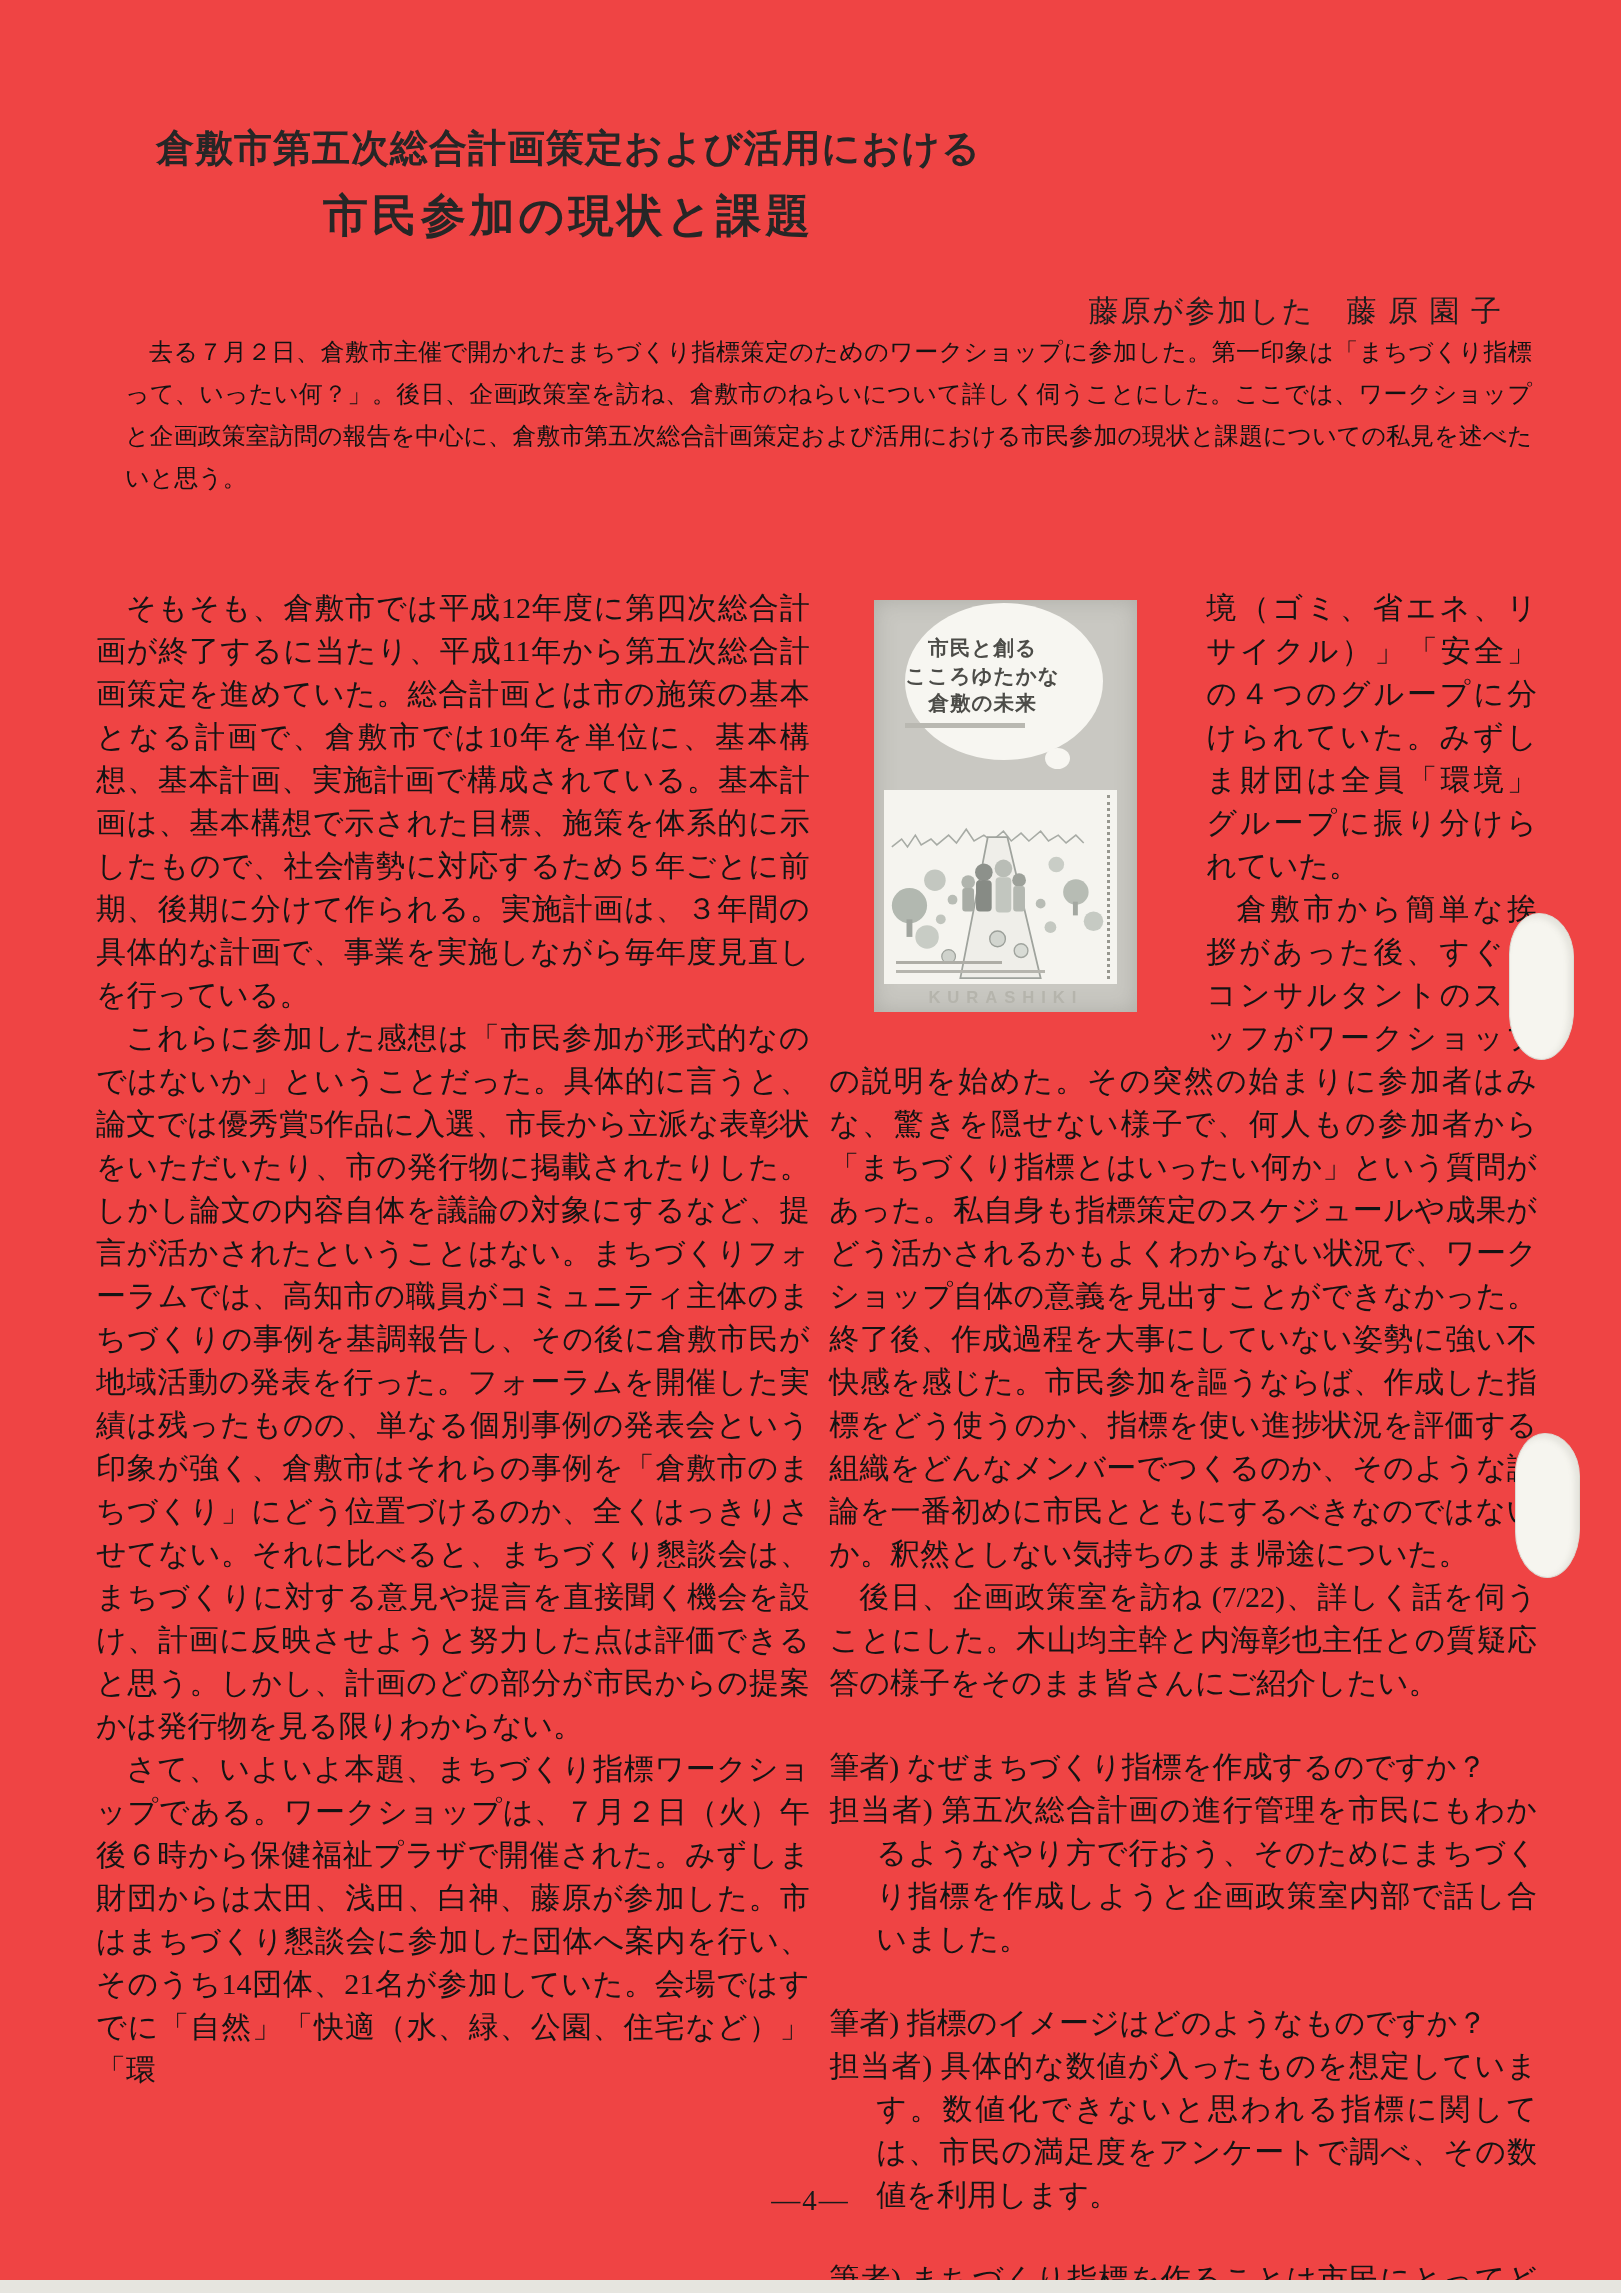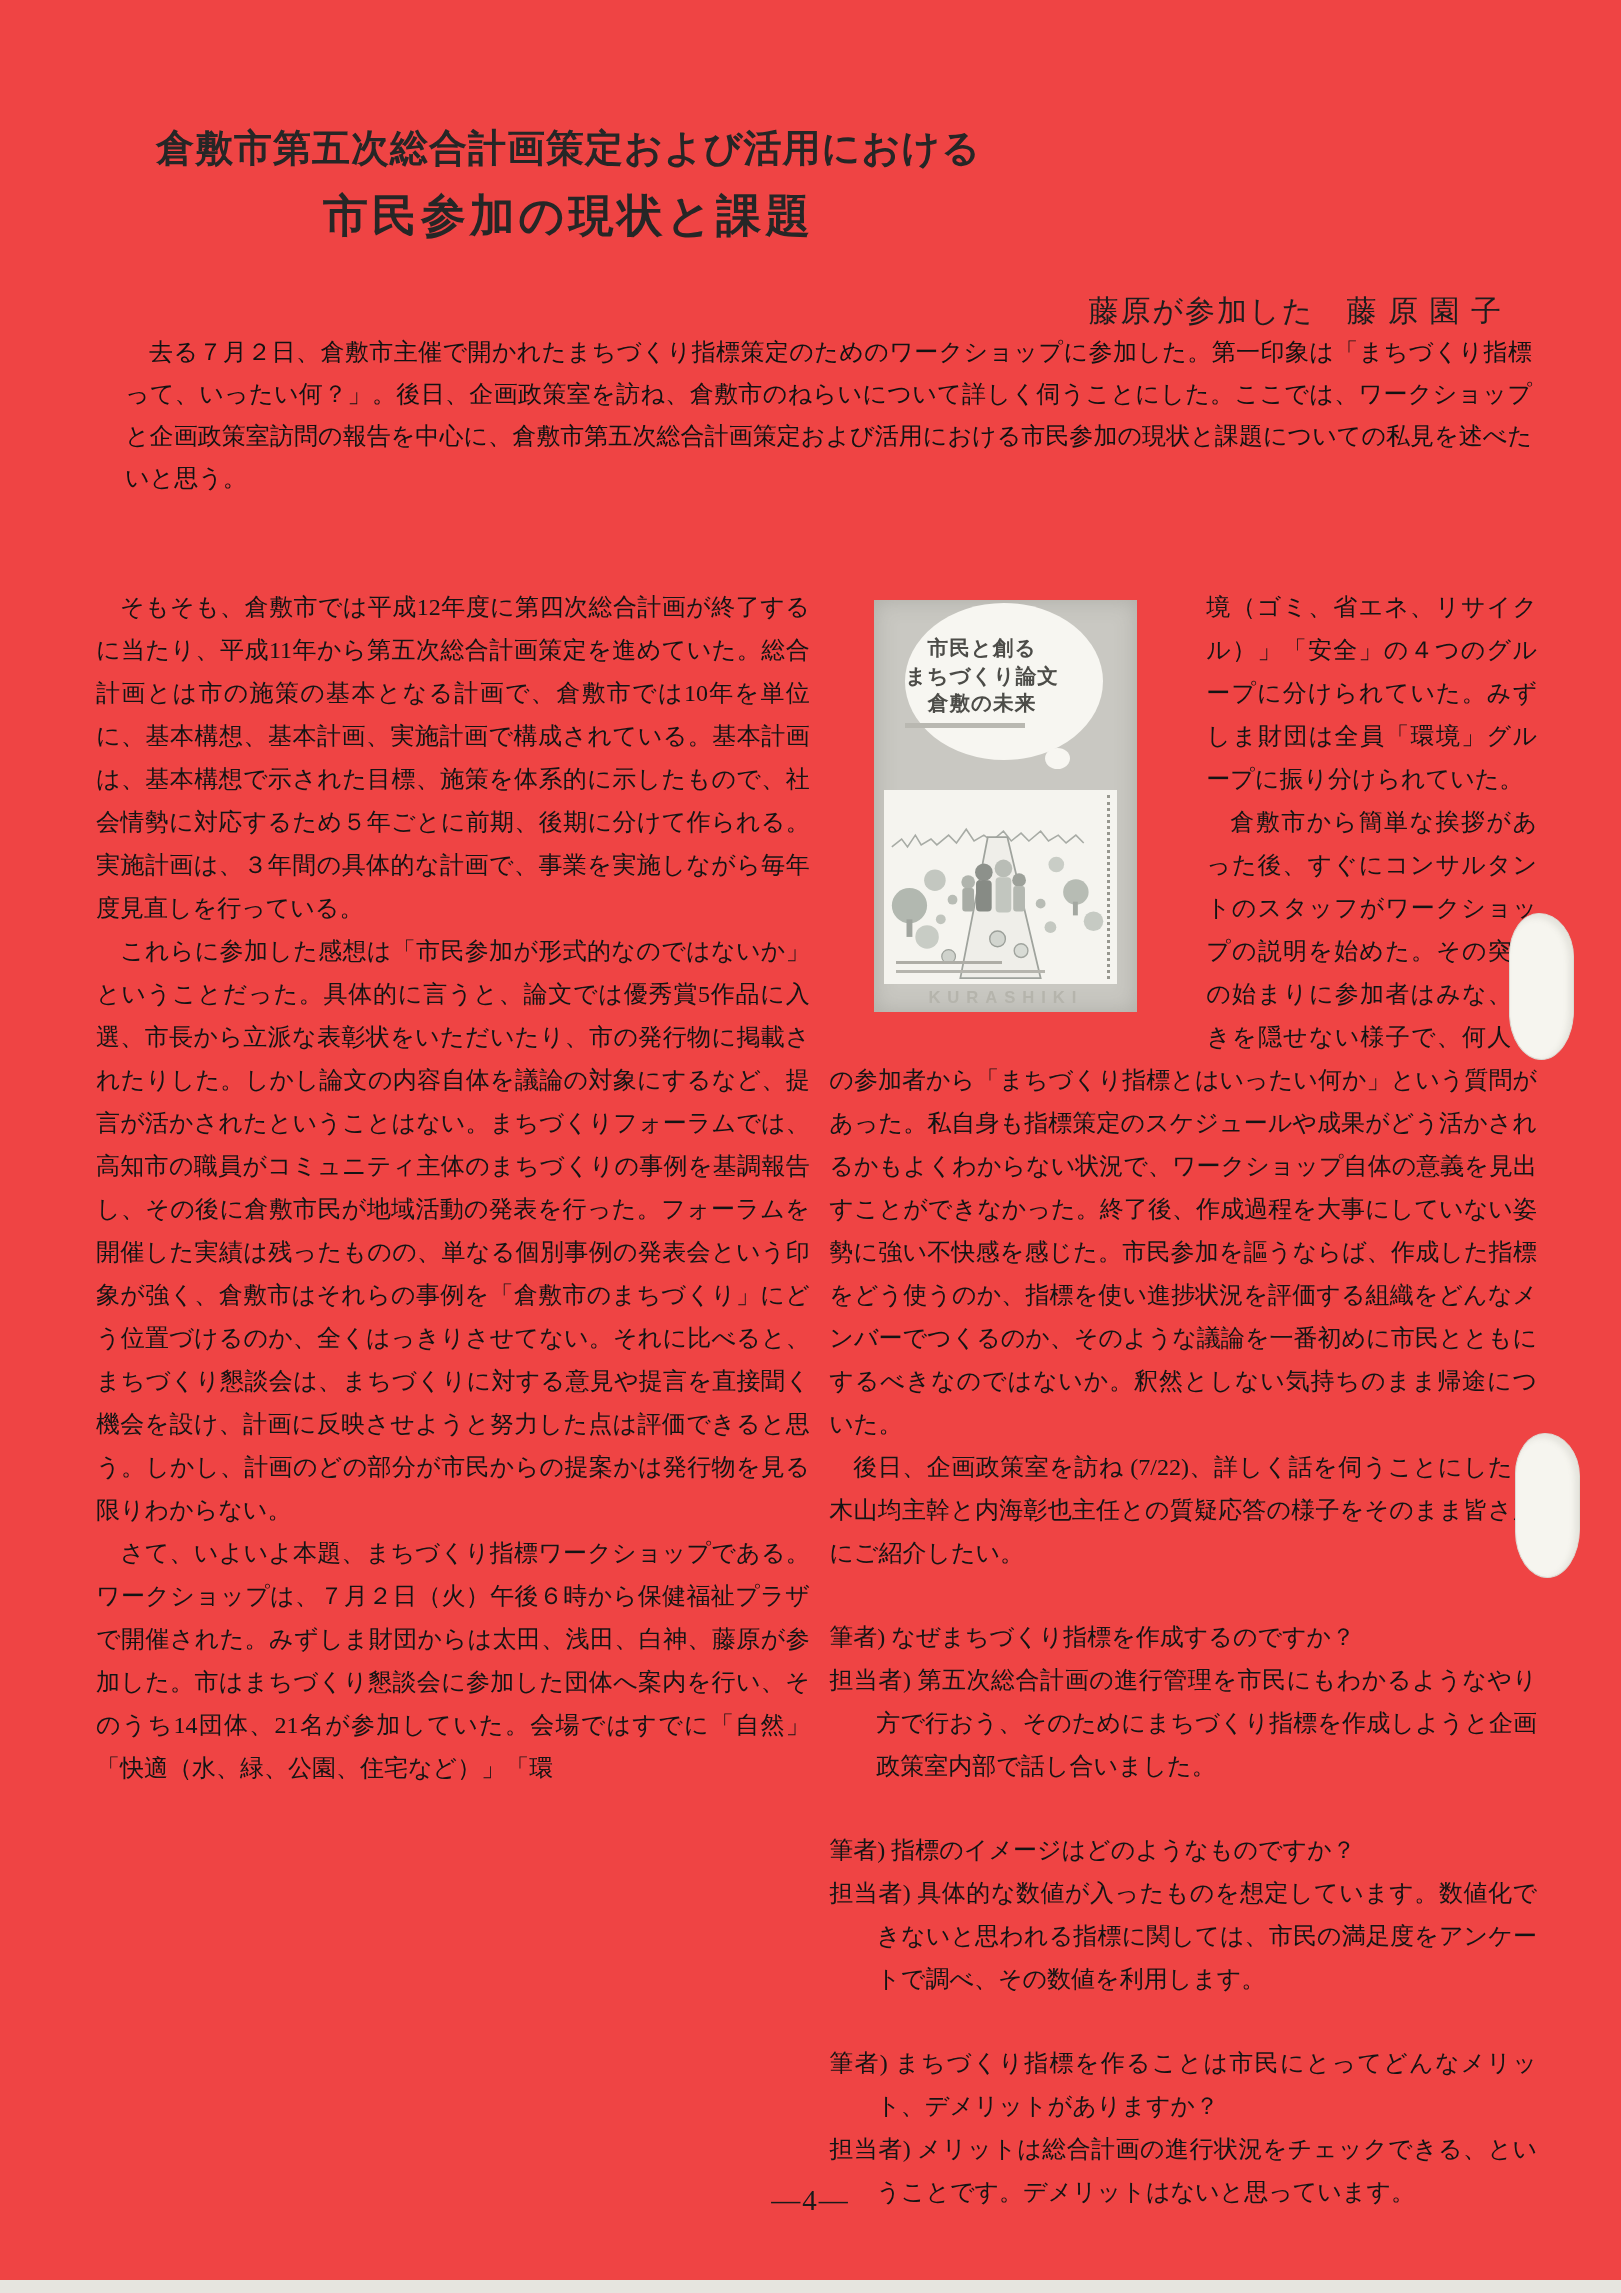--- a/index.html
+++ b/index.html
@@ -32,21 +32,21 @@
     text-align:justify; text-indent:1em; color:#121212;
   }
   
   .columns {
     position:absolute; left:96px; top:586px; width:1441px;
     display:flex; gap:19.6px;
   }
   .col-left  { width:714px; }
   .col-right { width:708px; }
   .columns p {
-    margin:0; font-size:24px; line-height:43px;
+    margin:0; font-size:30px; line-height:43px;
     text-align:justify; text-indent:1em; color:#141414;
   }
   .columns p.cont { text-indent:0; }
   
   .booklet {
     float:left; width:263px; height:412px;
     margin:13.7px 69px 15.7px 45px;
     background:#c9c8c2;
     box-shadow:inset 0 0 21.6px rgba(90,90,85,.25);
     position:relative;
@@ -125,21 +125,21 @@
       <p>これらに参加した感想は「市民参加が形式的なのではないか」ということだった。具体的に言うと、論文では優秀賞5作品に入選、市長から立派な表彰状をいただいたり、市の発行物に掲載されたりした。しかし論文の内容自体を議論の対象にするなど、提言が活かされたということはない。まちづくりフォーラムでは、高知市の職員がコミュニティ主体のまちづくりの事例を基調報告し、その後に倉敷市民が地域活動の発表を行った。フォーラムを開催した実績は残ったものの、単なる個別事例の発表会という印象が強く、倉敷市はそれらの事例を「倉敷市のまちづくり」にどう位置づけるのか、全くはっきりさせてない。それに比べると、まちづくり懇談会は、まちづくりに対する意見や提言を直接聞く機会を設け、計画に反映させようと努力した点は評価できると思う。しかし、計画のどの部分が市民からの提案かは発行物を見る限りわからない。</p>
       <p>さて、いよいよ本題、まちづくり指標ワークショップである。ワークショップは、７月２日（火）午後６時から保健福祉プラザで開催された。みずしま財団からは太田、浅田、白神、藤原が参加した。市はまちづくり懇談会に参加した団体へ案内を行い、そのうち14団体、21名が参加していた。会場ではすでに「自然」「快適（水、緑、公園、住宅など）」「環</p>
     </div>
 
     <div class="col-right">
 
       <div class="booklet">
         <div class="bubble">
           <div class="bubble-text">
             <div>市民と創る</div>
-            <div>まちづくり論文</div>
+            <div>こころゆたかな</div>
             <div>倉敷の未来</div>
           </div>
           <div class="bubble-sub"></div>
         </div>
         <div class="illust">
           <svg width="233" height="194" viewBox="0 0 238 198">
 
             <path d="M8 58 l10 -8 6 8 8 -12 6 10 10 -6 6 6 12 -10 8 8 10 -14 8 12 10 -6 8 6 12 -10 8 10 10 -8 8 8 12 -10 8 10 10 -6 8 8 10 -8 8 8" fill="none" stroke="#a7aba5" stroke-width="1.6"></path>
 
             <path d="M78 192 L106 48 L126 48 L160 192 Z" fill="#efeee9" stroke="#9fa39d" stroke-width="1.8"></path>

